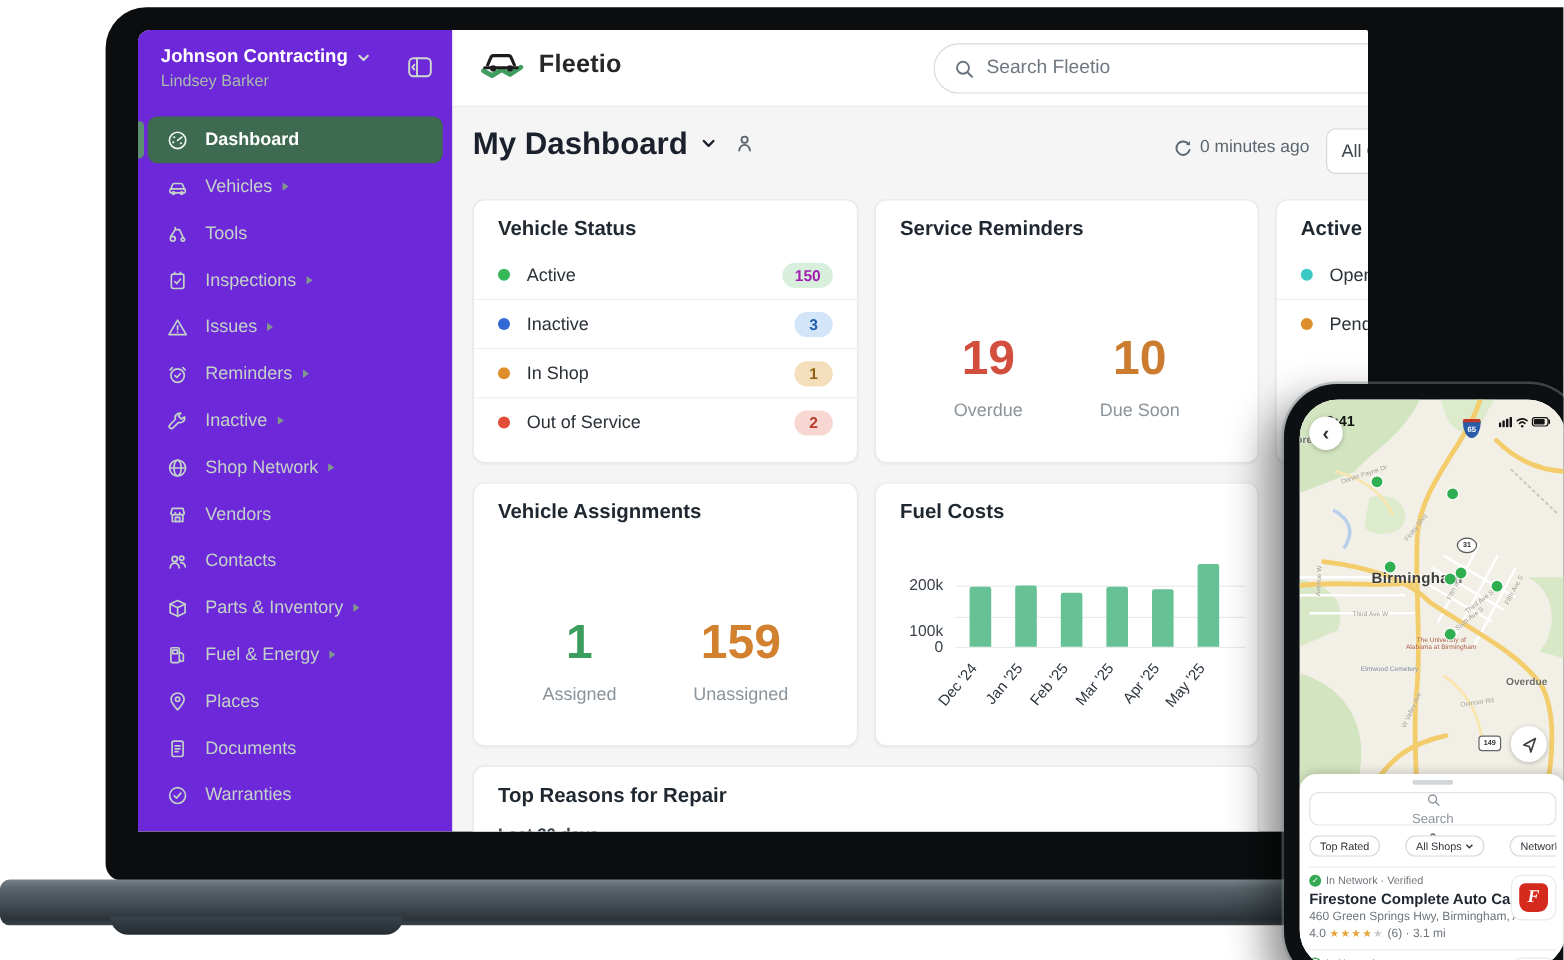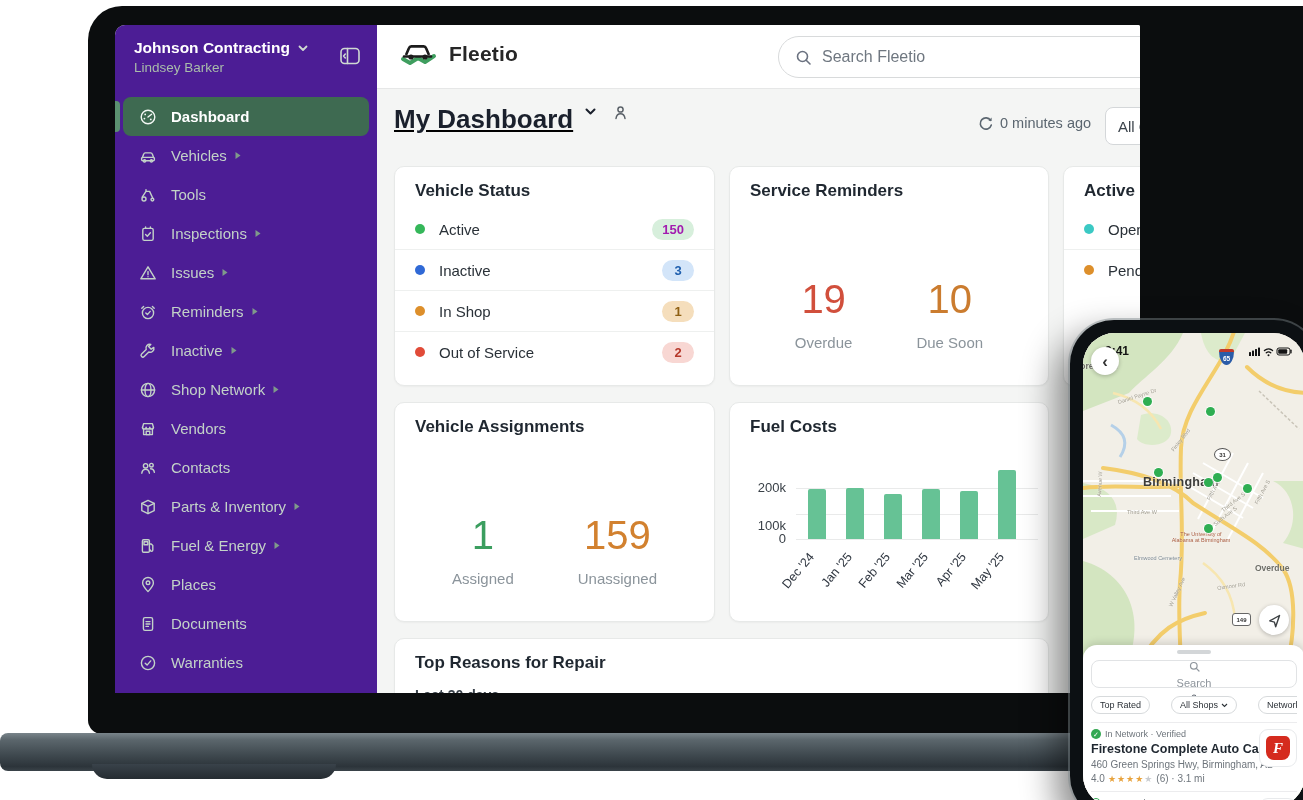--- a/index.html
+++ b/index.html
@@ -12,21 +12,21 @@
           background:linear-gradient(180deg,#79848a 0%,#5b666c 18%,#414b51 55%,#2c343a 88%,#3a4349 100%);
           border-radius:8px 0 0 8px;}
   .base-lip{position:absolute;left:92px;top:764px;width:244px;height:15px;z-index:4;
           background:linear-gradient(180deg,#39424a,#252c31);border-radius:0 0 20px 20px;}
 
   
   .screen{position:absolute;left:115px;top:25px;width:1025px;height:668px;border-radius:10px 2px 0 0;
           overflow:hidden;display:flex;z-index:2;background:#f4f5f4;}
 
   
-  .sidebar{position:relative;width:262px;flex:0 0 262px;background:#4c1d95;color:#c9d6cd;}
+  .sidebar{position:relative;width:262px;flex:0 0 262px;background:#6d28d9;color:#c9d6cd;}
   .side-head{position:relative;padding:14px 16px 10px 19px;}
   .company-row{display:flex;align-items:center;gap:7px;}
   .company{font-size:15.5px;font-weight:700;color:#ffffff;white-space:nowrap;}
   .user{font-size:13.5px;color:#a9bcab;margin-top:3px;}
   .collapse-btn{position:absolute;right:16px;top:20px;width:22px;height:22px;color:#cfd9d2;cursor:pointer;}
   .nav{position:absolute;left:8px;right:8px;top:72px;}
   .nav-item{position:relative;display:flex;align-items:center;height:39px;border-radius:8px;
             padding-left:16px;cursor:pointer;color:#c3d2c8;}
   .nav-item.active{background:#3e6a51;color:#f2f7f3;}
   .nav-item.active .nav-label{color:#ffffff;font-weight:600;}
@@ -39,40 +39,40 @@
   
   .main{position:relative;flex:1;display:flex;flex-direction:column;min-width:0;}
   .topbar{position:relative;height:63px;background:#ffffff;border-bottom:1px solid #e6e7e7;flex:0 0 63px;}
   .brand{position:absolute;left:23px;top:14px;display:flex;align-items:center;gap:9px;}
   .brand-name{font-size:21px;font-weight:700;color:#272727;letter-spacing:.2px;}
   .search-pill{position:absolute;left:401px;top:11px;width:372px;height:40px;border:1px solid #d8dadb;
                border-radius:22px;background:#fff;display:flex;align-items:center;padding-left:16px;gap:10px;}
   .search-ph{font-size:16px;color:#6f7780;}
 
   .content{position:relative;flex:1;background:#f4f5f4;}
-  .page-title-row{position:absolute;left:17px;top:15px;display:flex;align-items:flex-start;gap:10px;text-decoration:underline;}
+  .page-title-row{position:absolute;left:17px;top:15px;display:flex;align-items:center;gap:10px;}
   .page-title{font-size:26px;font-weight:700;color:#1a202c;}
   .meta{position:absolute;left:601px;top:26px;display:flex;align-items:center;gap:7px;color:#5b6670;font-size:14.5px;white-space:nowrap;}
   .all-groups-btn{position:absolute;left:728px;top:18px;height:36px;min-width:110px;background:#fff;border:1px solid #d4d7d9;
                   border-radius:8px;display:flex;align-items:center;padding:0 12px;font-size:15px;color:#3c444c;white-space:nowrap;}
 
   .card{position:absolute;background:#fff;border:1px solid #e7e9e8;border-radius:10px;box-shadow:0 1px 2px rgba(20,30,25,.04);overflow:hidden;}
   .card-title{font-size:17px;font-weight:700;color:#1f2730;padding:14px 20px 6px 20px;white-space:nowrap;}
   .card-sub{font-size:14px;font-weight:600;color:#3a424b;padding:14px 20px 0 20px;white-space:nowrap;}
 
   .status-rows{margin-top:2px;}
   .status-row{display:flex;align-items:center;height:40px;padding:0 20px;border-bottom:1px solid #eef0ef;}
   .status-row:last-child{border-bottom:none;}
   .dot{width:10px;height:10px;border-radius:50%;flex:0 0 10px;}
   .status-label{font-size:15px;color:#2a3138;margin-left:14px;white-space:nowrap;}
   .badge{margin-left:auto;font-size:13px;font-weight:700;border-radius:11px;padding:3px 10px;min-width:12px;text-align:center;}
 
   .stats{display:flex;justify-content:center;gap:64px;margin-top:72px;}
   .stat{text-align:center;}
-  .stat-value{font-size:40px;font-weight:400;line-height:1;}
+  .stat-value{font-size:40px;font-weight:700;line-height:1;}
   .stat-label{font-size:15px;color:#8b949b;margin-top:15px;}
 
   
   .chart{position:absolute;left:0;top:0;right:0;bottom:0;}
   .plot{position:absolute;left:66px;top:56px;width:242px;height:80px;}
   .gridline{position:absolute;left:0;right:0;height:1px;background:#e9eaea;}
   .bar{position:absolute;bottom:0;width:18px;background:#66c295;border-radius:2px 2px 0 0;}
   .ylab{position:absolute;left:8px;width:48px;text-align:right;font-size:13px;color:#3a4148;}
   .xlab{position:absolute;width:54px;text-align:right;font-size:12.5px;color:#2f3640;
         transform:rotate(-50deg);transform-origin:100% 100%;white-space:nowrap;}

